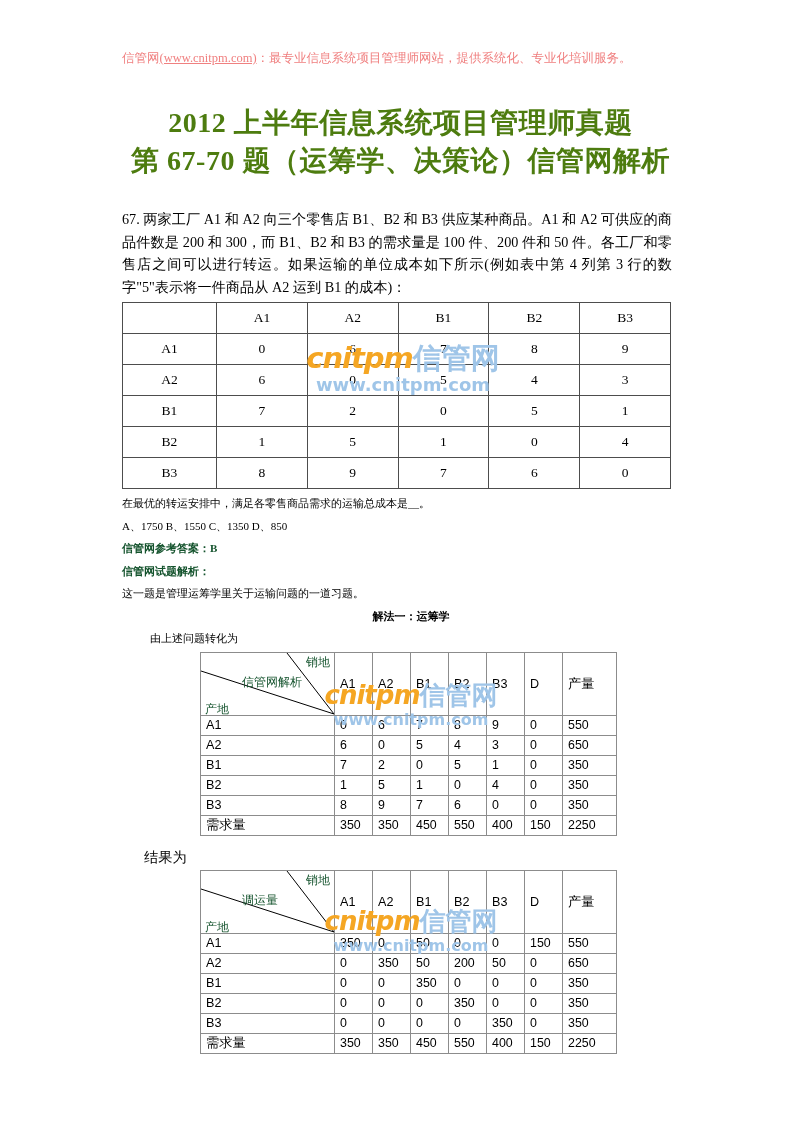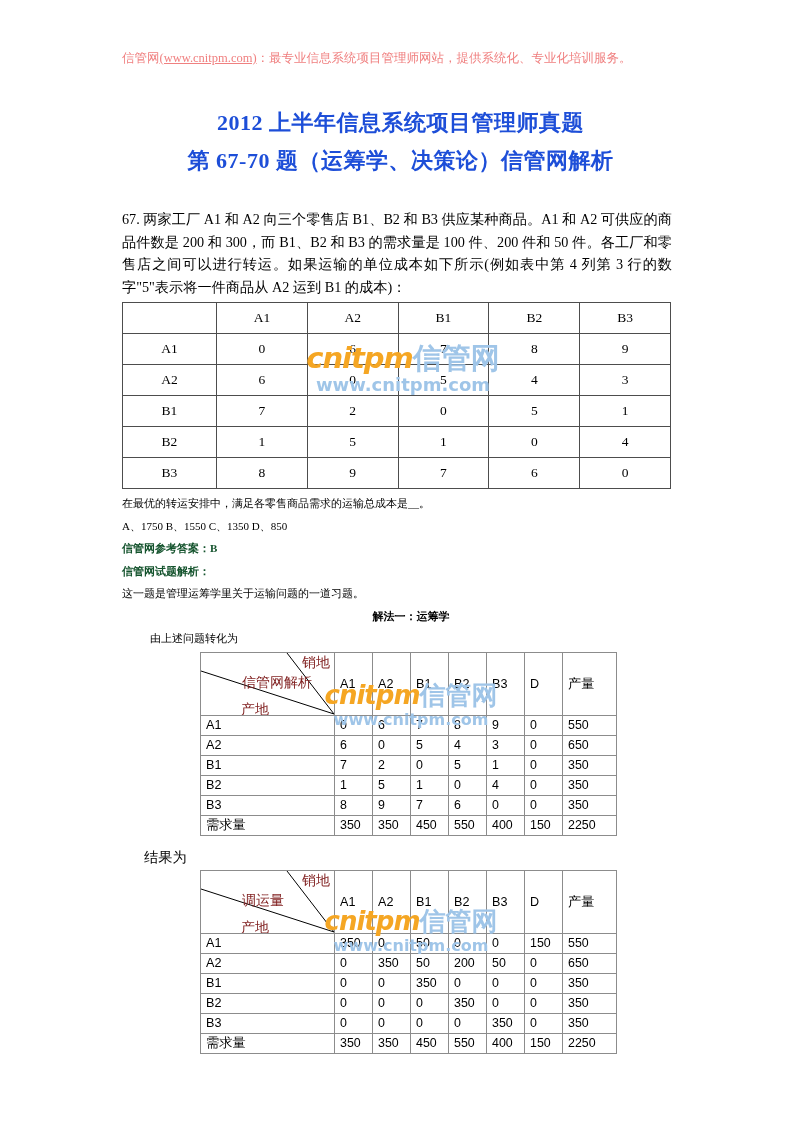--- a/index.html
+++ b/index.html
@@ -41,25 +41,25 @@
 
   
   .title-block {
     position: absolute;
     left: 0;
     top: 104px;
     width: 793px;
     text-align: center;
   }
   .title-line {
-    font-size: 22px;
+    font-size: 28px;
     font-weight: bold;
     line-height: 38px;
     letter-spacing: 0.5px;
-    color: #1d4ed8;
+    color: #4d7c0f;
     padding-left: 8px;
   }
 
   
   .content {
     position: absolute;
     left: 122px;
     top: 208px;
     width: 550px;
   }
@@ -158,27 +158,27 @@
     inset: 0;
   }
   .corner-inner svg {
     position: absolute;
     left: 0;
     top: 0;
   }
   .lbl {
     position: absolute;
     font-family: Liberation Sans, sans-serif;
-    font-size: 14px;
+    font-size: 12px;
     white-space: nowrap;
-    color: #7f1d1d;
+    color: #14532d;
   }
   .lbl-dest { right: 4px;  top: 1px; }
   .lbl-mid  { left: 41px;  top: 21px; }
-  .lbl-src  { left: 4px;   top: 48px; margin-left: 36px; }
+  .lbl-src  { left: 4px;   top: 48px; }
 
   .caption {
     font-size: 14.2px;
     line-height: 22px;
     margin: 10px 0 0 22px;
   }
 
   
   .wm {
     position: absolute;

